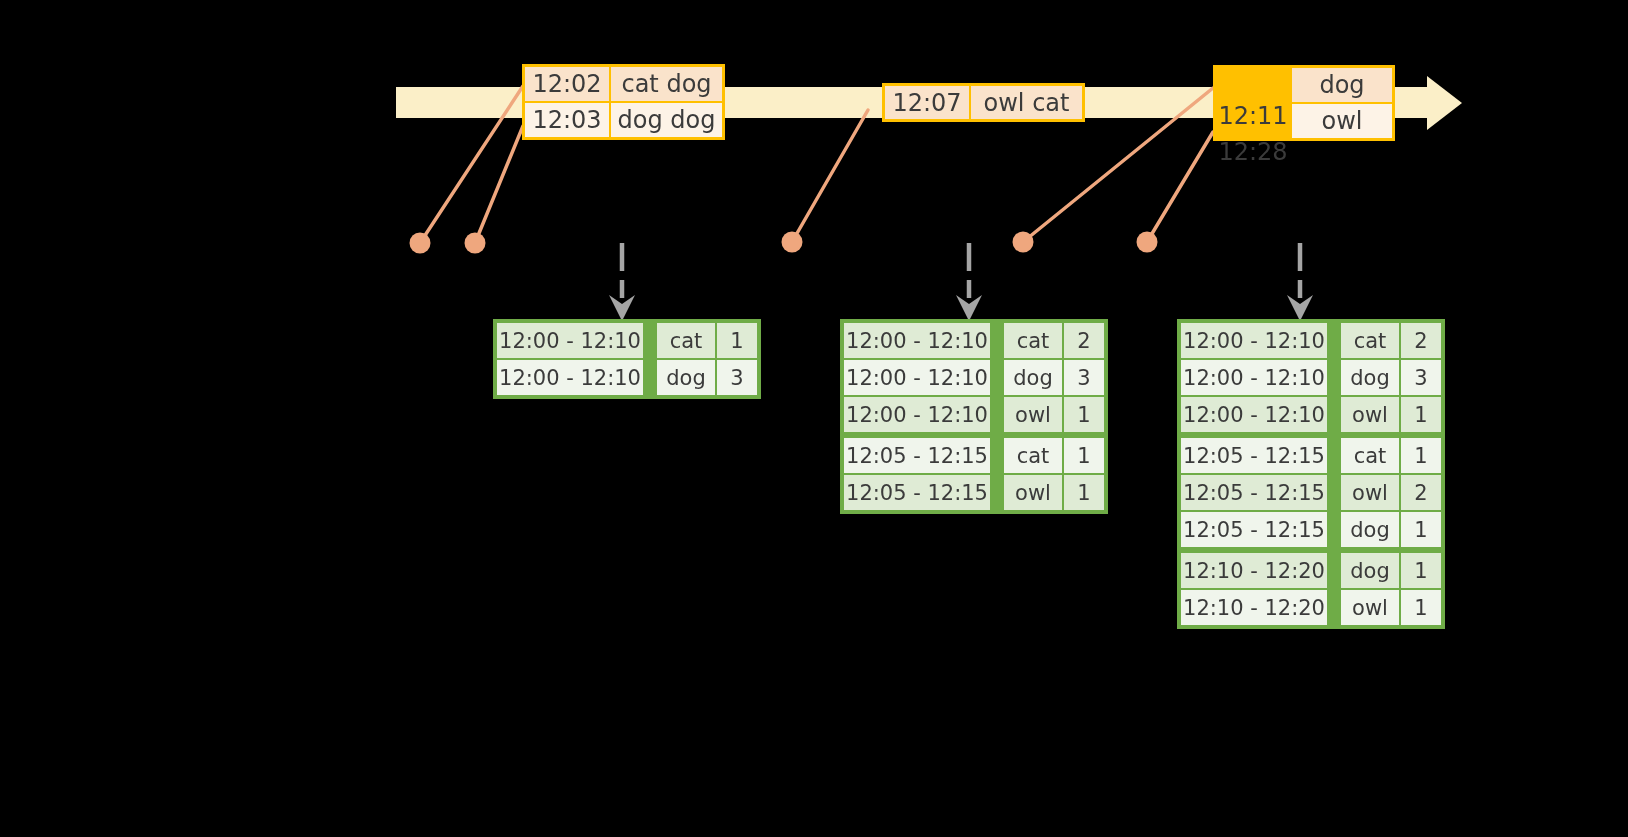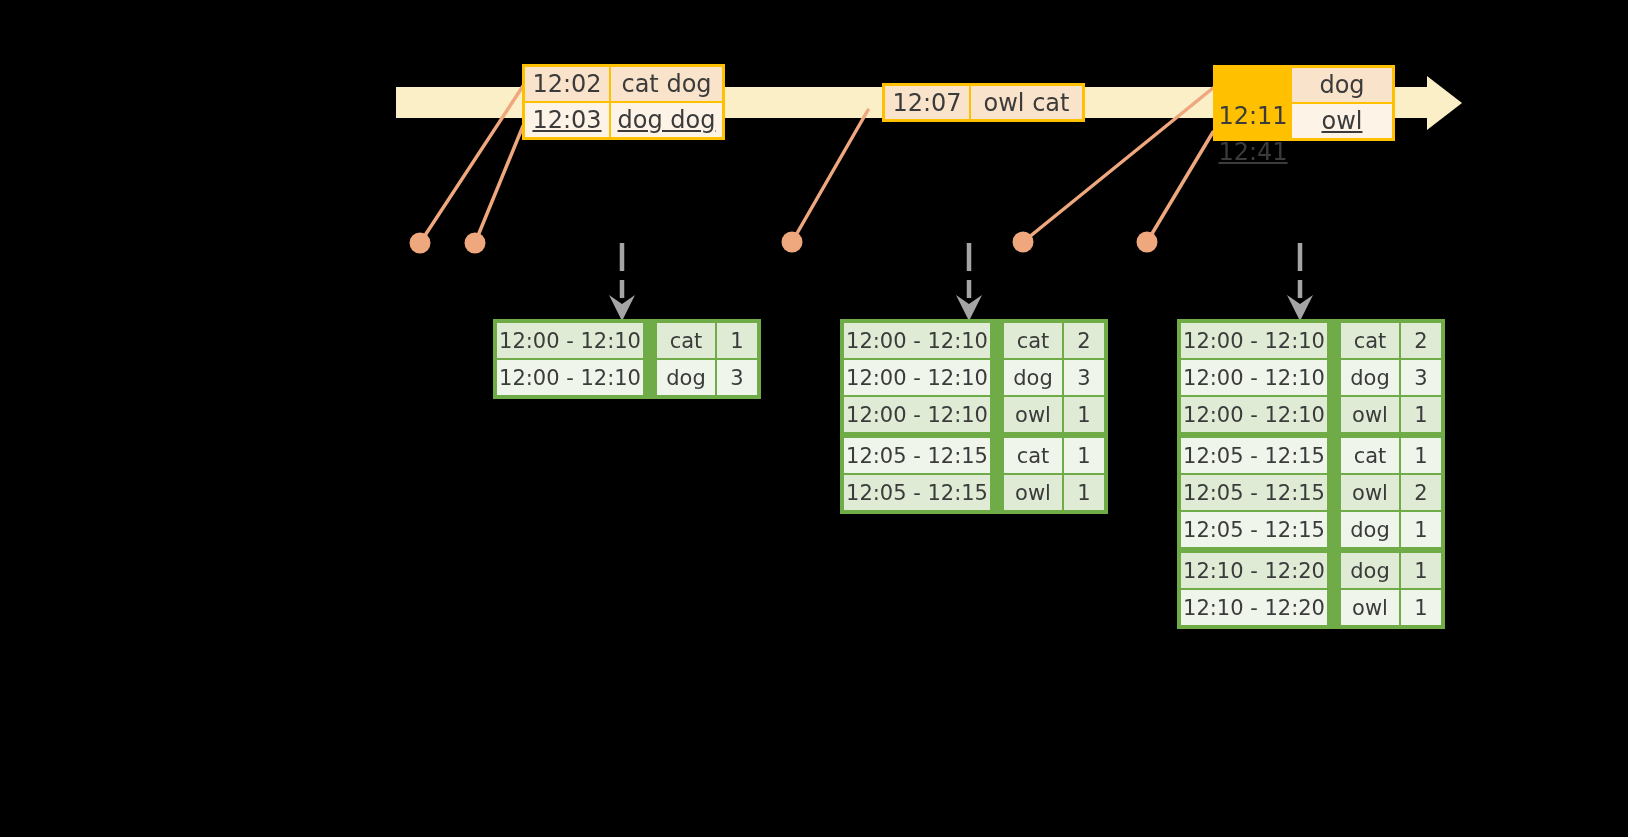--- a/index.html
+++ b/index.html
@@ -32,21 +32,21 @@
   }
 
   
   .itable{
     position:absolute;
     background:var(--c-input_border,#ffc000);
     padding:3px;display:flex;flex-direction:column;gap:2px;
   }
   .itable .t-row{height:34px;}
   .itable .t-cell{font-size:24px;background:var(--c-input_row_a,#fae3cb);}
-  .itable .t-row.alt .t-cell{background:var(--c-input_row_b,#fdf3e7);text-decoration:underline;}
+  .itable .t-row.alt .t-cell{background:var(--c-input_row_b,#fdf3e7);}
   .itable .t-cell.c0{width:84px;}
   .itable .t-cell.c1{width:111px;}
   #itable1{left:522px;top:64px;}
   #itable2{left:882px;top:83px;}
   #itable2 .t-row{height:33px;}
   #itable3{left:1213px;top:65px;}
   #itable3 .t-cell.c0{width:74px;margin-top:48px;}
   #itable3 .t-cell.c1{width:100px;}
 
   
@@ -119,21 +119,21 @@
         <div class="t-cell c0">12:07</div>
         <div class="t-cell c1">owl cat</div>
       </div>
     </div>
   <div id="itable3" class="itable">
       <div class="t-row">
         <div class="t-cell c0">12:11</div>
         <div class="t-cell c1">dog</div>
       </div>
       <div class="t-row alt">
-        <div class="t-cell c0">12:41</div>
+        <div class="t-cell c0">12:28</div>
         <div class="t-cell c1">owl</div>
       </div>
     </div>
 
   <div id="rtable1" class="rtable">
       <div class="t-row">
         <div class="t-cell c0">12:00 - 12:10</div>
         <div class="t-cell c1">cat</div>
         <div class="t-cell c2">1</div>
       </div>

